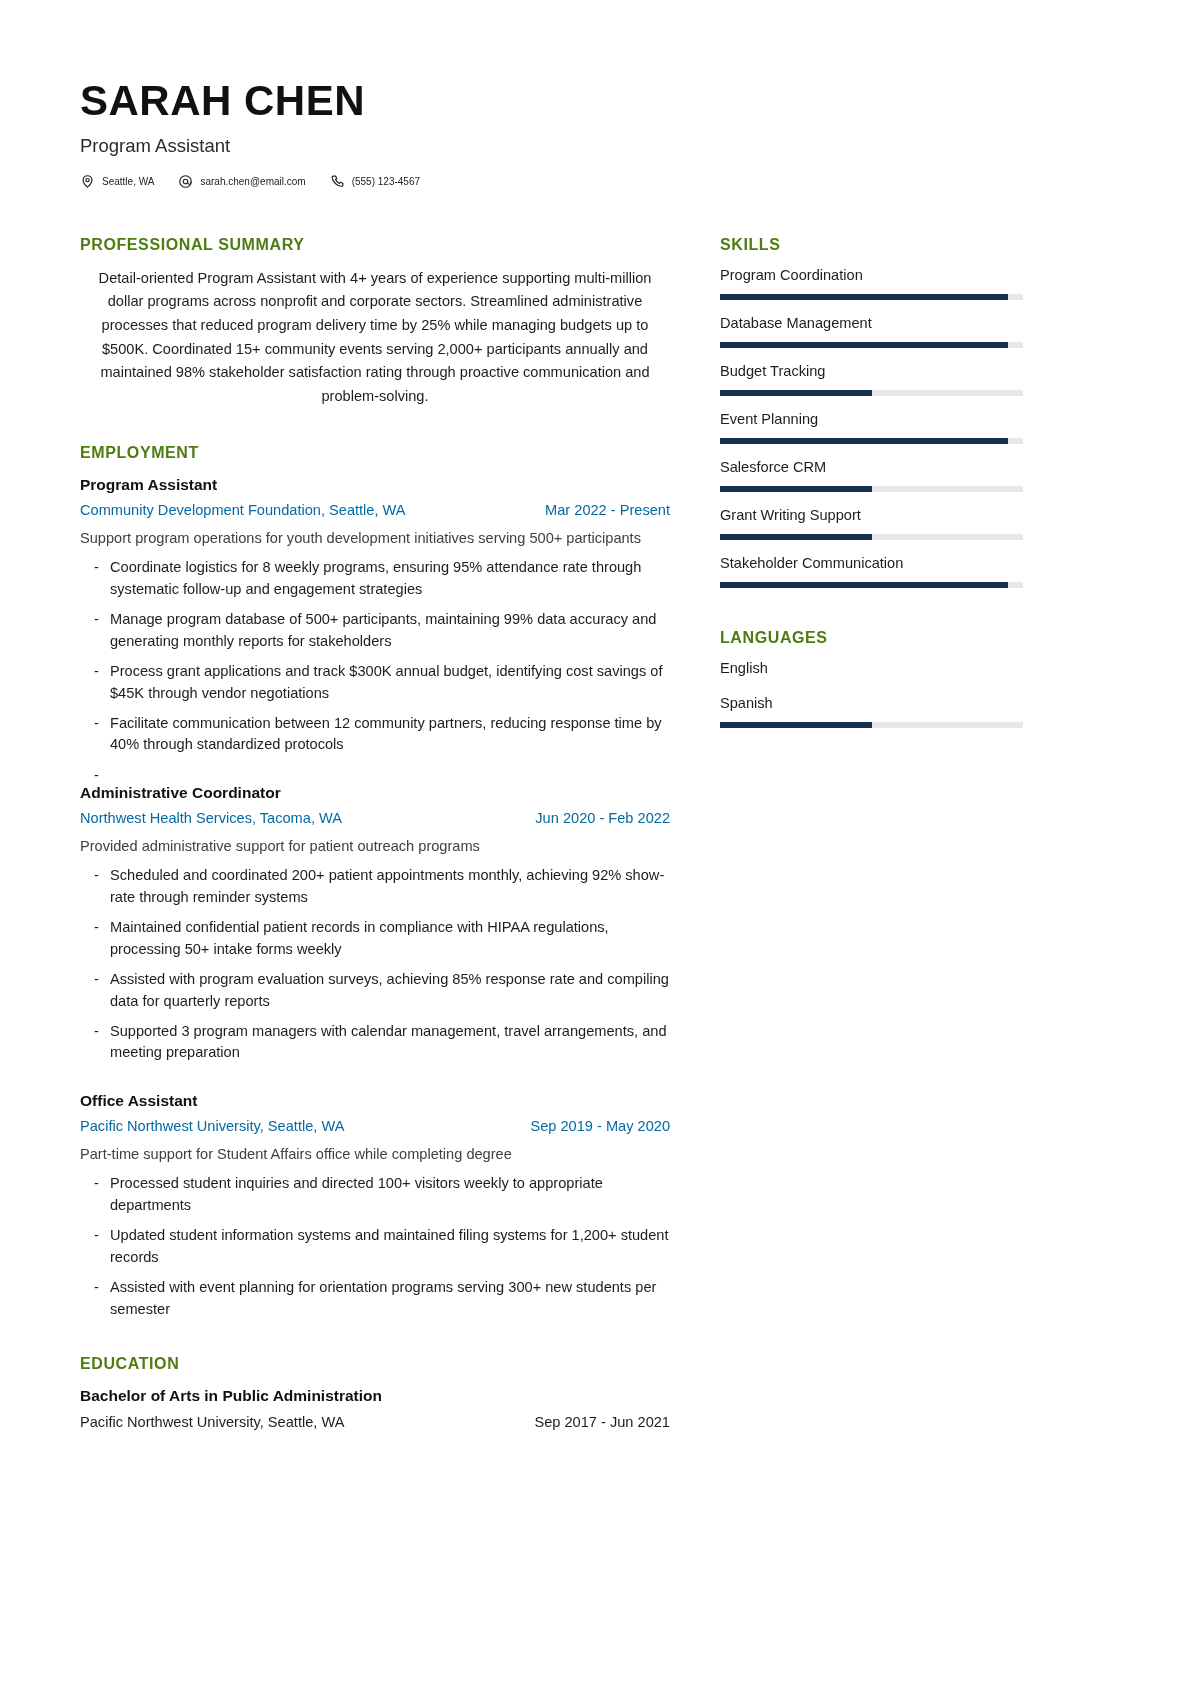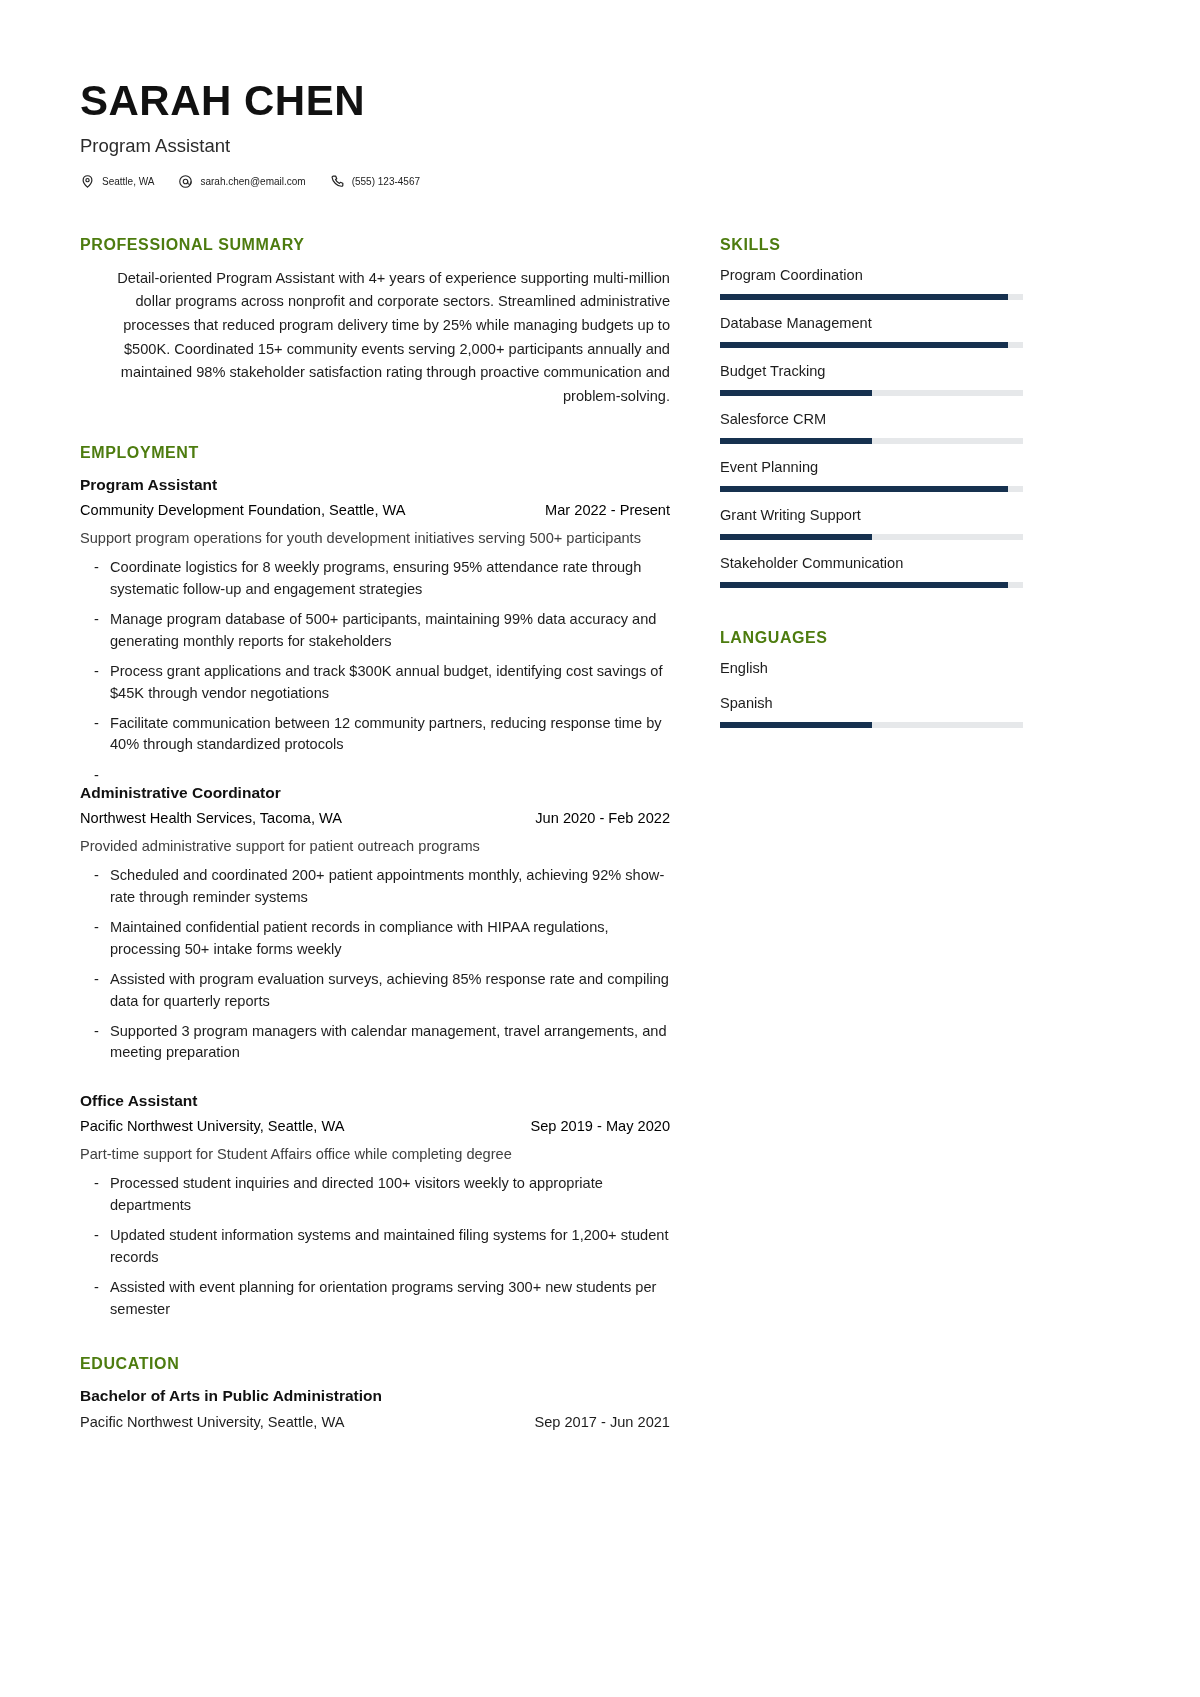--- a/index.html
+++ b/index.html
@@ -83,40 +83,40 @@
   .side .section-title { margin-bottom: 12px; }
 
   .section { margin-bottom: 34px; }
   .section:last-child { margin-bottom: 0; }
 
   .summary-text {
     font-size: 14.6px;
     line-height: 1.62;
     color: #1d1d1d;
     margin: 0;
-    text-align: right;
+    text-align: center;
   }
 
   
   .job { margin-bottom: 27px; }
   .job:last-child { margin-bottom: 9px; }
   .job-role {
     font-size: 15.5px;
     font-weight: 700;
     color: #111111;
     margin: 0 0 6px 0;
     line-height: 1.25;
   }
   .job-meta {
     display: flex;
     justify-content: space-between;
     align-items: flex-end;
     gap: 16px;
     font-size: 14.6px;
-    color: #000000;
+    color: #0369a1;
     line-height: 1.48;
     margin-bottom: 6px;
   }
   .job-company { max-width: 355px; }
   .job-dates { white-space: nowrap; text-align: right; }
   .job-desc {
     font-size: 14.6px;
     line-height: 1.48;
     color: #404040;
     margin: 0 0 8px 0;
@@ -324,29 +324,29 @@
               <div class="skill-fill" style="width: 95%;"></div>
             </div>
         </div>
         <div class="skill-row">
           <div class="skill-name">Budget Tracking</div>
           <div class="skill-track">
               <div class="skill-fill" style="width: 50%;"></div>
             </div>
         </div>
         <div class="skill-row">
+          <div class="skill-name">Event Planning</div>
+          <div class="skill-track">
+              <div class="skill-fill" style="width: 95%;"></div>
+            </div>
+        </div>
+        <div class="skill-row">
           <div class="skill-name">Salesforce CRM</div>
           <div class="skill-track">
               <div class="skill-fill" style="width: 50%;"></div>
-            </div>
-        </div>
-        <div class="skill-row">
-          <div class="skill-name">Event Planning</div>
-          <div class="skill-track">
-              <div class="skill-fill" style="width: 95%;"></div>
             </div>
         </div>
         <div class="skill-row">
           <div class="skill-name">Grant Writing Support</div>
           <div class="skill-track">
               <div class="skill-fill" style="width: 50%;"></div>
             </div>
         </div>
         <div class="skill-row">
           <div class="skill-name">Stakeholder Communication</div>

